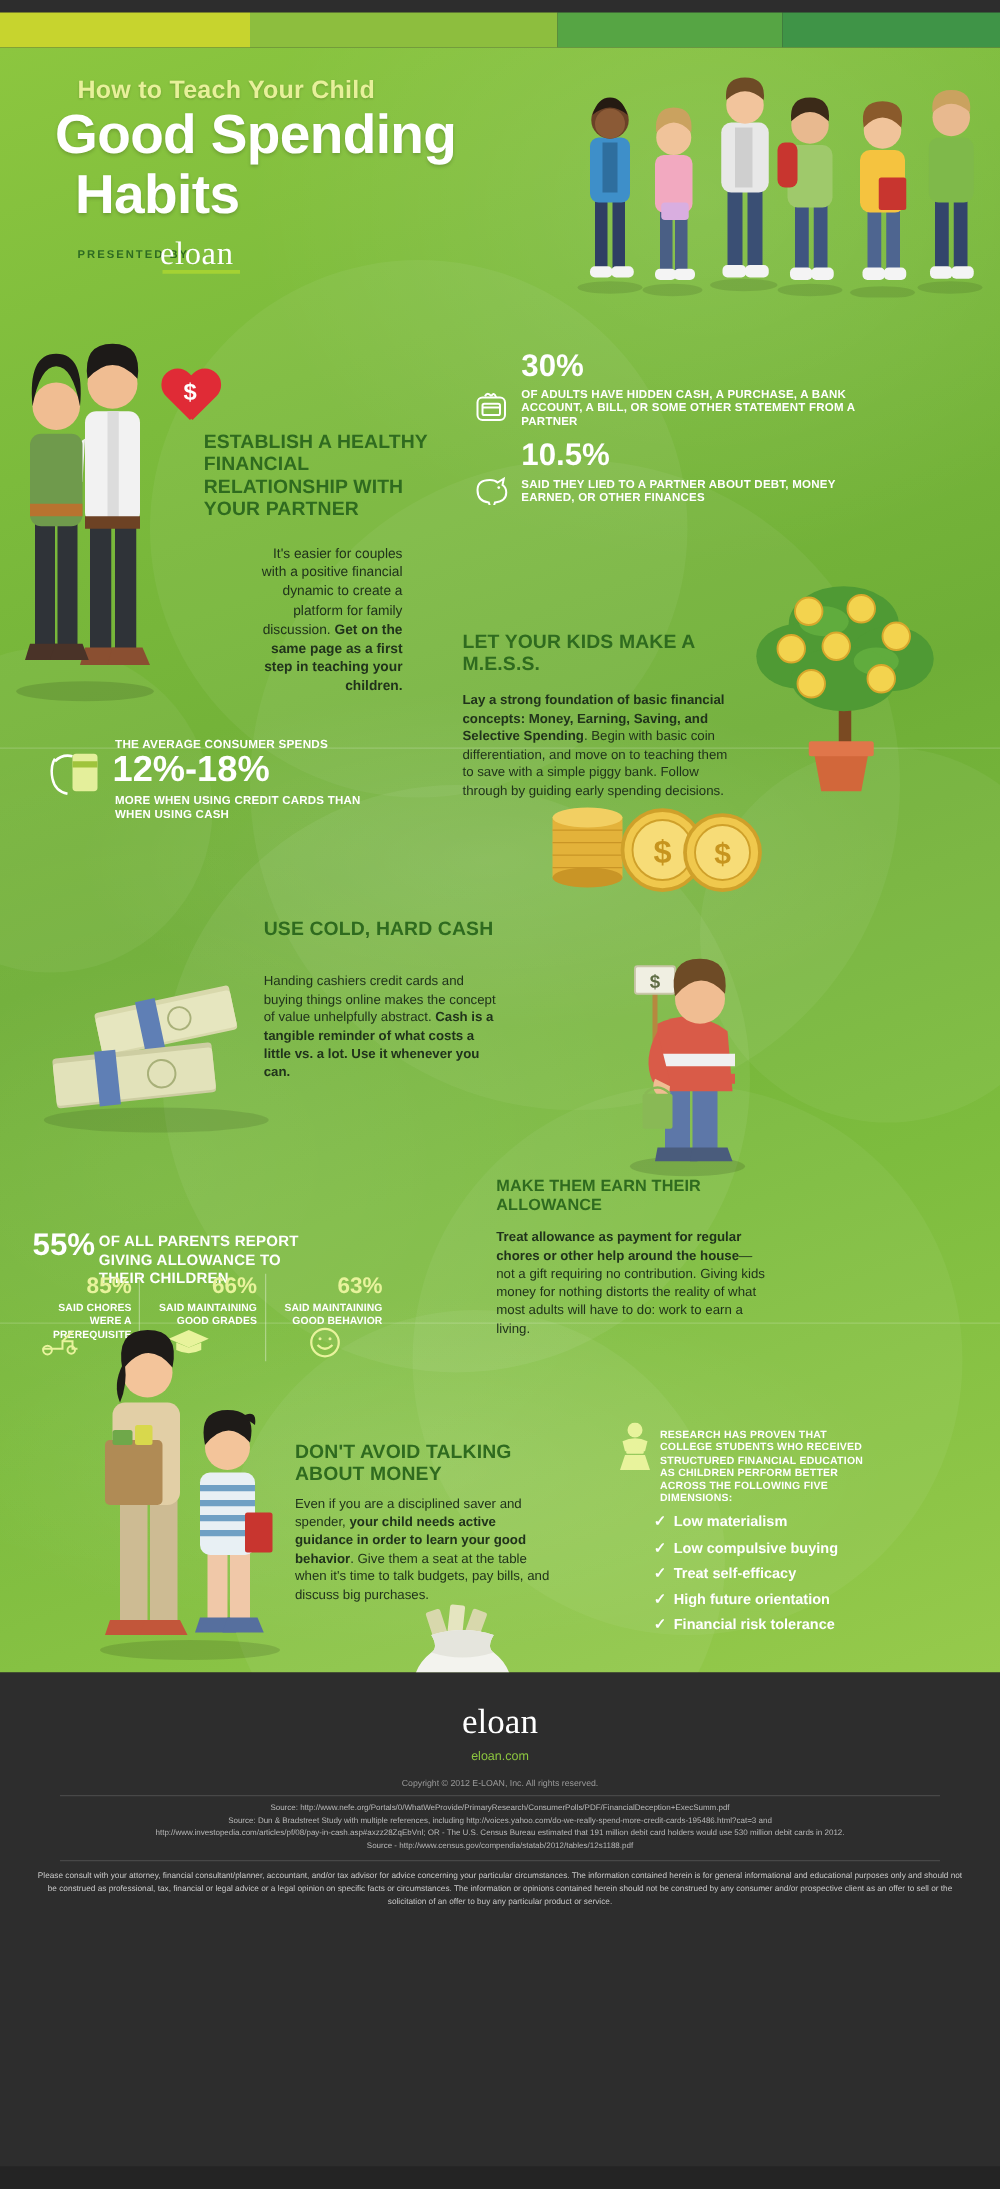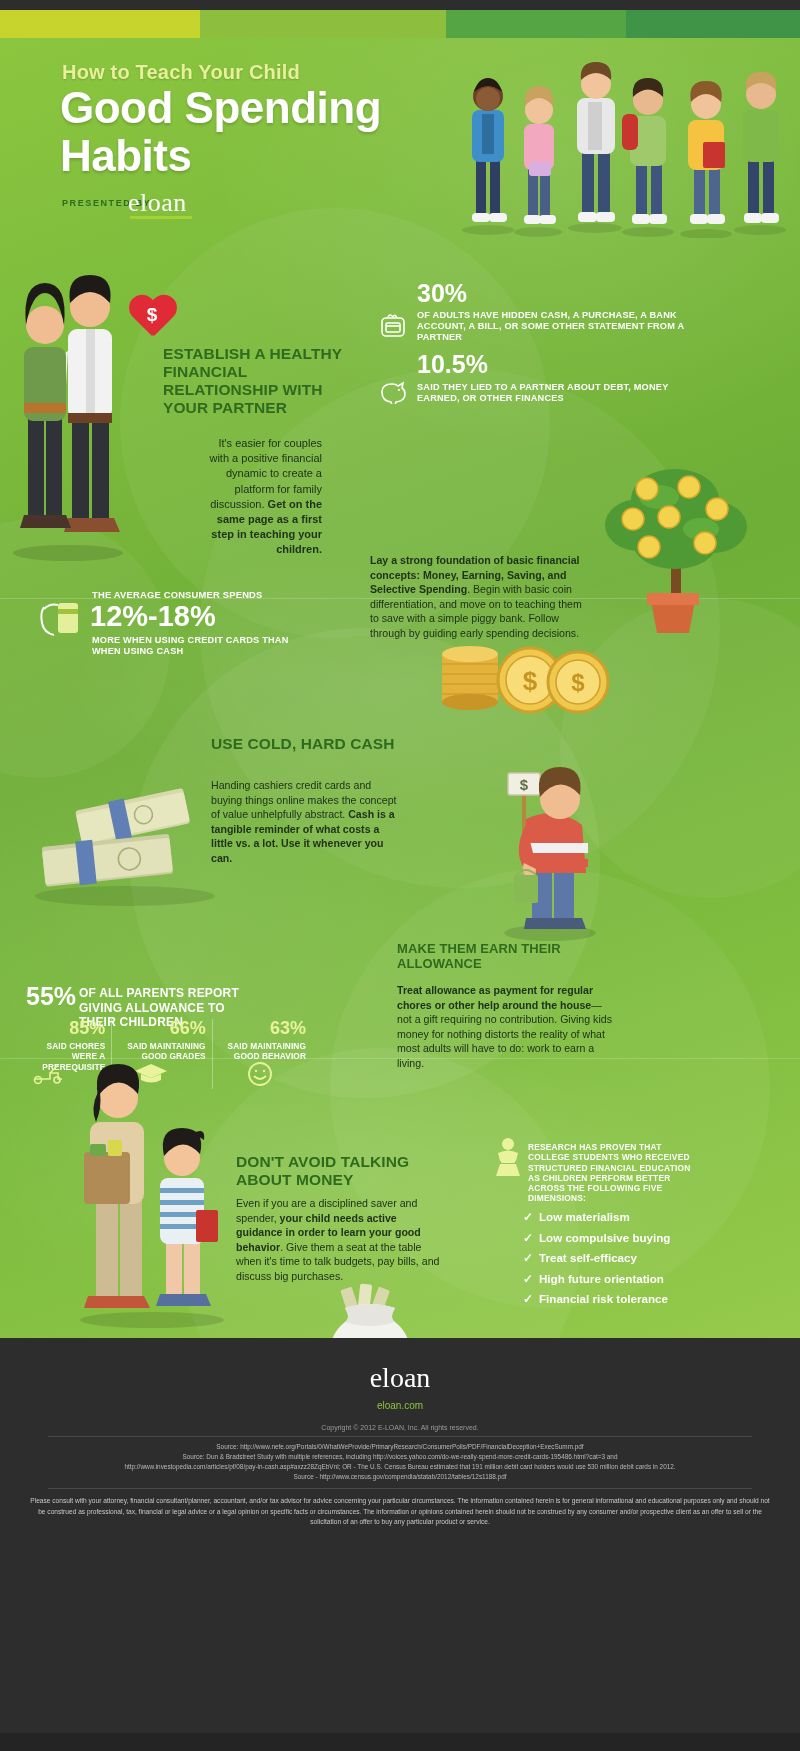--- a/index.html
+++ b/index.html
@@ -43,21 +43,21 @@
   }
   .wave2 {
     position:absolute; left:-80px; top:960px; width:980px; height:360px;
     background: radial-gradient(ellipse 520px 200px at 420px 180px, rgba(255,255,255,0.09), rgba(255,255,255,0) 72%);
   }
   .hairline { position:absolute; height:1px; background:rgba(255,255,255,0.18); }
 
   
   .header { position:absolute; left:0; top:0; width:800px; height:190px; }
   .kicker { position:absolute; left:62px; top:23px; font-size:20px; font-weight:bold; color:#e7f09a; letter-spacing:.2px; text-shadow:0 1px 2px rgba(0,0,0,.18); }
-  .title1 { position:absolute; left:60px; top:48px; font-size:44px; font-weight:bold; color:#ffffff; letter-spacing:-.5px; line-height:1.02; text-shadow:0 2px 3px rgba(0,0,0,.18); }
+  .title1 { position:absolute; left:44px; top:48px; font-size:44px; font-weight:bold; color:#ffffff; letter-spacing:-.5px; line-height:1.02; text-shadow:0 2px 3px rgba(0,0,0,.18); }
   .title2 { position:absolute; left:60px; top:96px; font-size:44px; font-weight:bold; color:#ffffff; letter-spacing:-.5px; line-height:1.02; text-shadow:0 2px 3px rgba(0,0,0,.18); }
   .presented { position:absolute; left:62px; top:160px; font-size:9px; font-weight:bold; letter-spacing:1.6px; color:#2e6b22; }
   .brand-head { position:absolute; left:128px; top:150px; font-size:26px; color:#fff; font-family:"Liberation Serif", serif; font-weight:normal; letter-spacing:.5px; }
   .brand-underline { position:absolute; left:130px; top:178px; width:62px; height:3px; background:#a4d233; }
 
   
   .art { position:absolute; }
   .kids-group { left:460px; top:20px; width:330px; height:180px; }
 
   
@@ -317,20 +317,21 @@
           <circle cx="48" cy="76" r="11" fill="#f3d34e" stroke="#d8a72c" stroke-width="1.5"></circle>
           <circle cx="84" cy="74" r="11" fill="#f3d34e" stroke="#d8a72c" stroke-width="1.5"></circle>
           <circle cx="120" cy="100" r="11" fill="#f3d34e" stroke="#d8a72c" stroke-width="1.5"></circle>
           <circle cx="64" cy="104" r="11" fill="#f3d34e" stroke="#d8a72c" stroke-width="1.5"></circle>
         </g>
         <path d="M66 158 h44 l-6 32 h-32z" fill="#d2673a"></path>
         <rect x="62" y="150" width="52" height="12" rx="2" fill="#e0764a"></rect>
       </svg>
     </div>
 
+    <div class="mess-t h-dark">LET YOUR KIDS MAKE A M.E.S.S.</div>
     <div class="mess-b body-dark"><span class="b">Lay a strong foundation of basic financial concepts: Money, Earning, Saving, and Selective Spending</span><span>. Begin with basic coin differentiation, and move on to teaching them to save with a simple piggy bank. Follow through by guiding early spending decisions.</span></div>
 
     <div class="art" style="left:430px; top:580px; width:190px; height:110px;">
       <svg width="190" height="110" viewBox="0 0 190 110">
         <g>
           <rect x="12" y="36" width="56" height="48" fill="#e3b23a"></rect>
           <ellipse cx="40" cy="84" rx="28" ry="8" fill="#c99526"></ellipse>
           <ellipse cx="40" cy="36" rx="28" ry="8" fill="#f2cf62"></ellipse>
           <g stroke="#c99526" stroke-width="1">
             <line x1="12" y1="46" x2="68" y2="46"></line>

